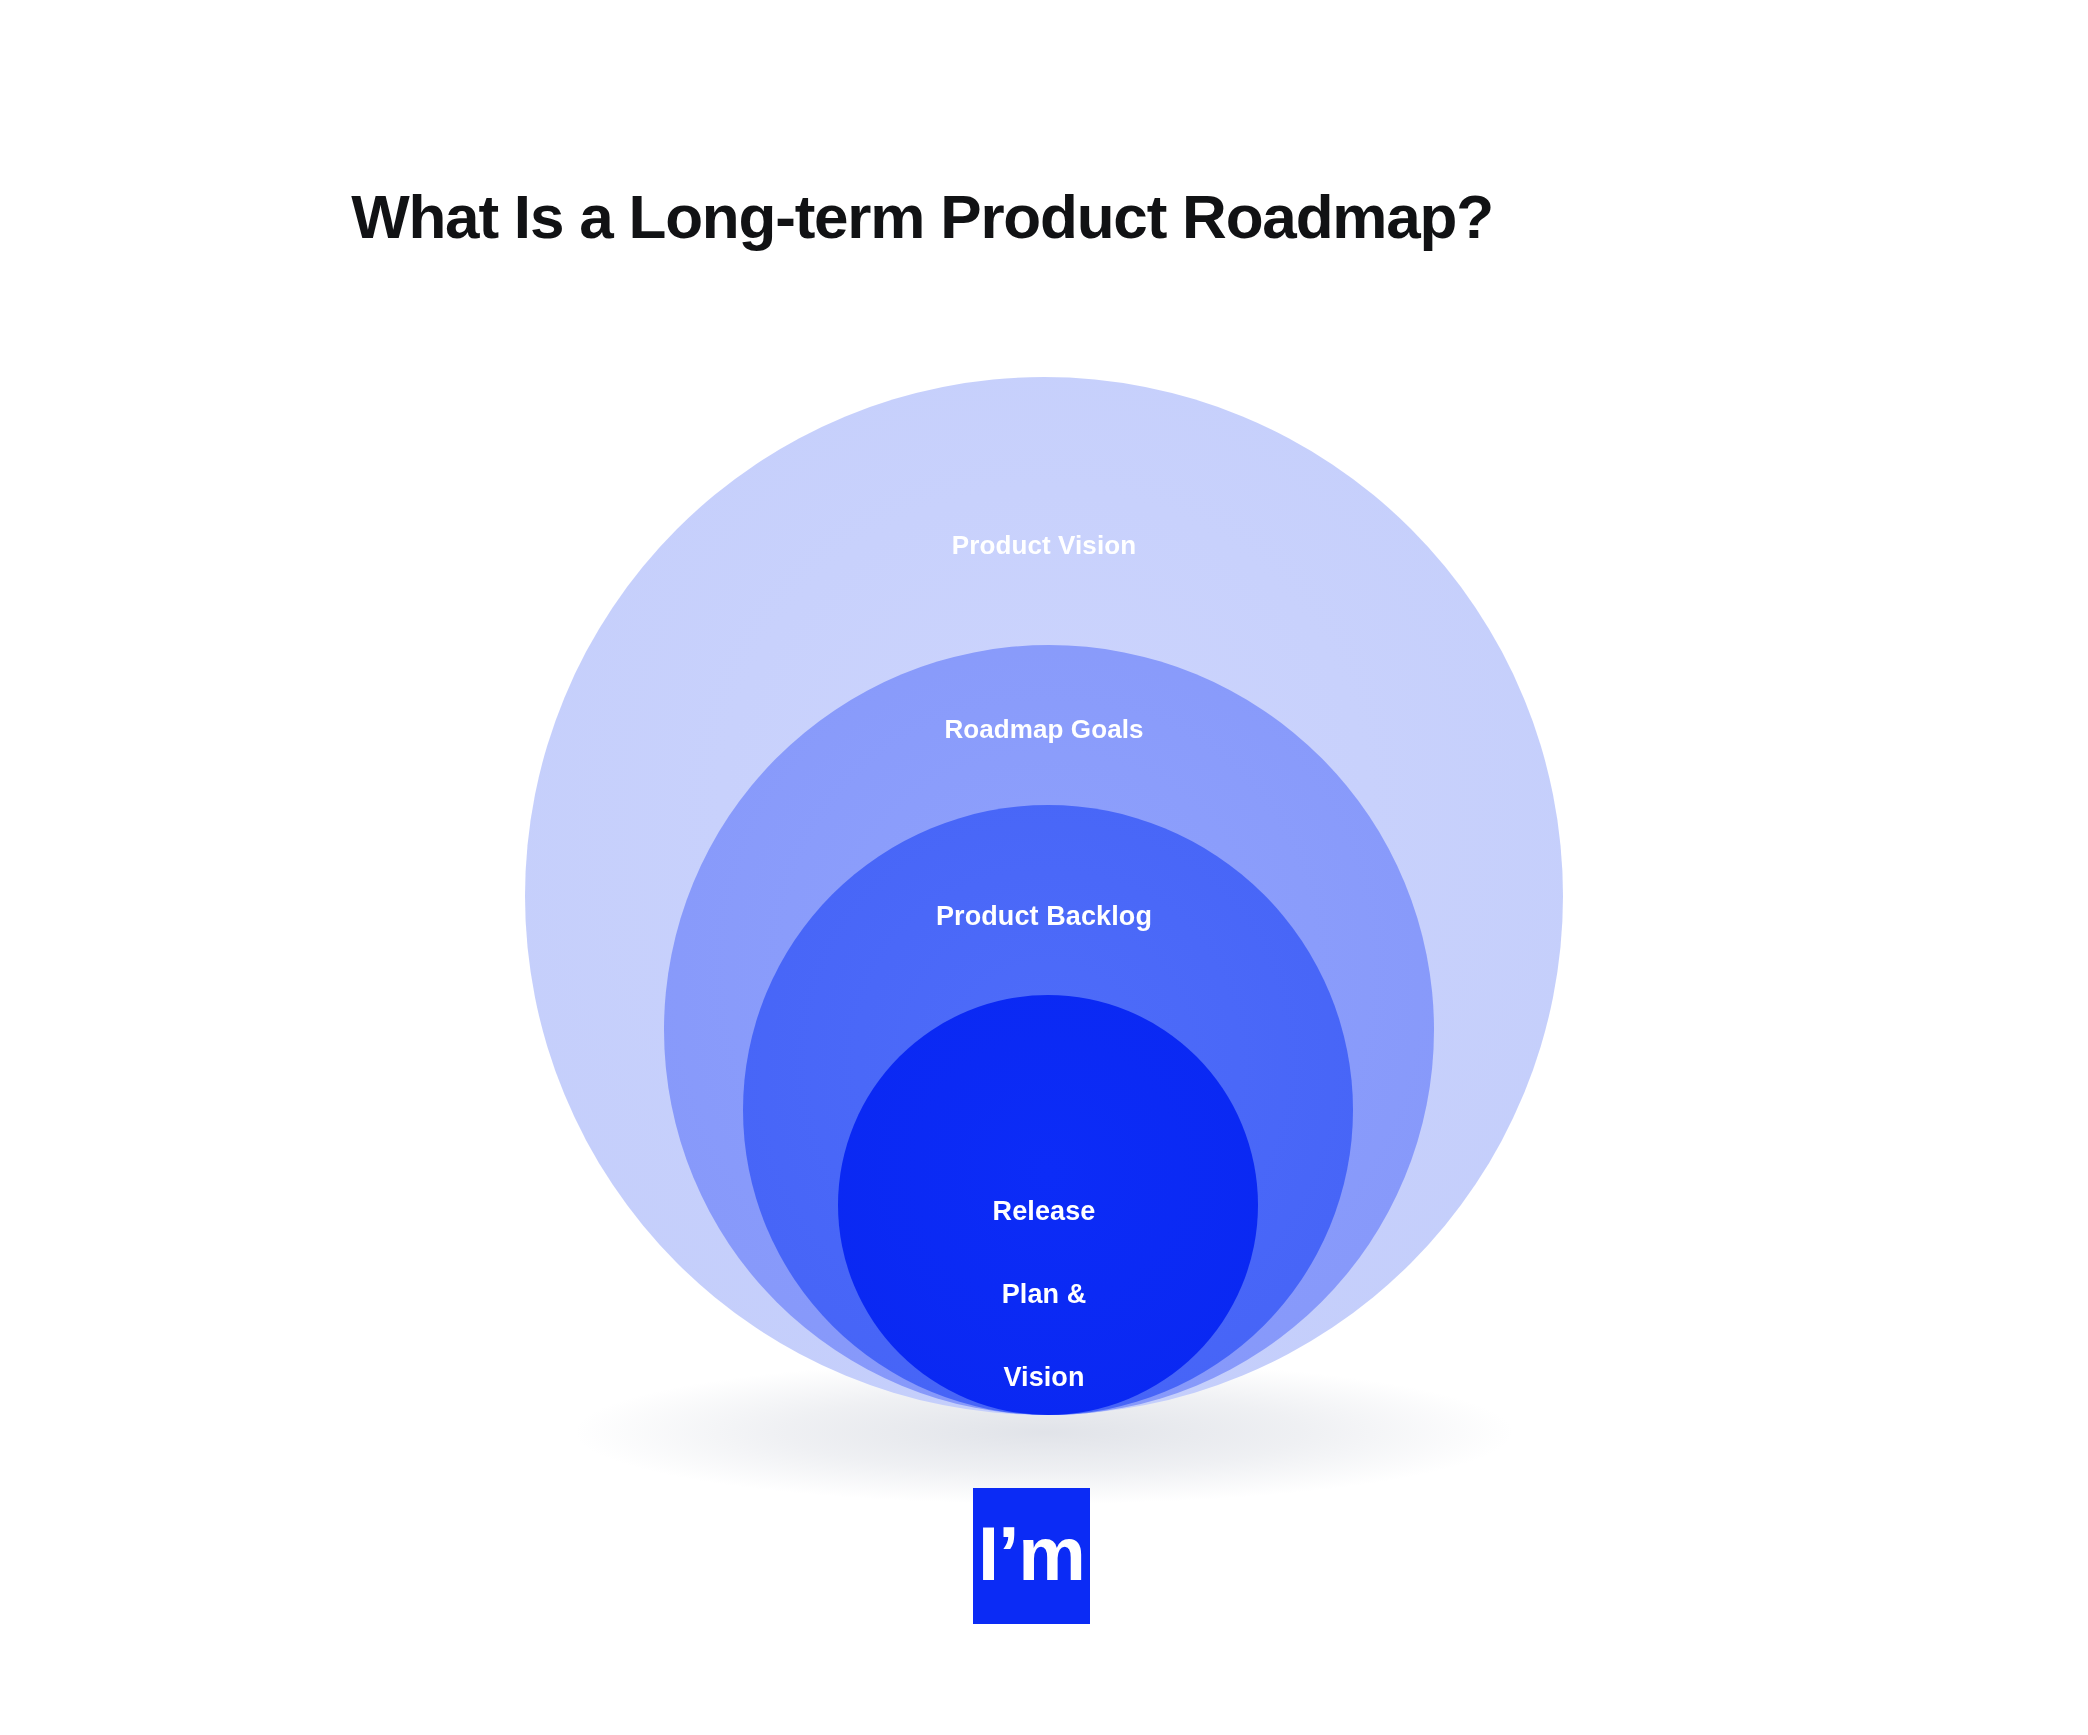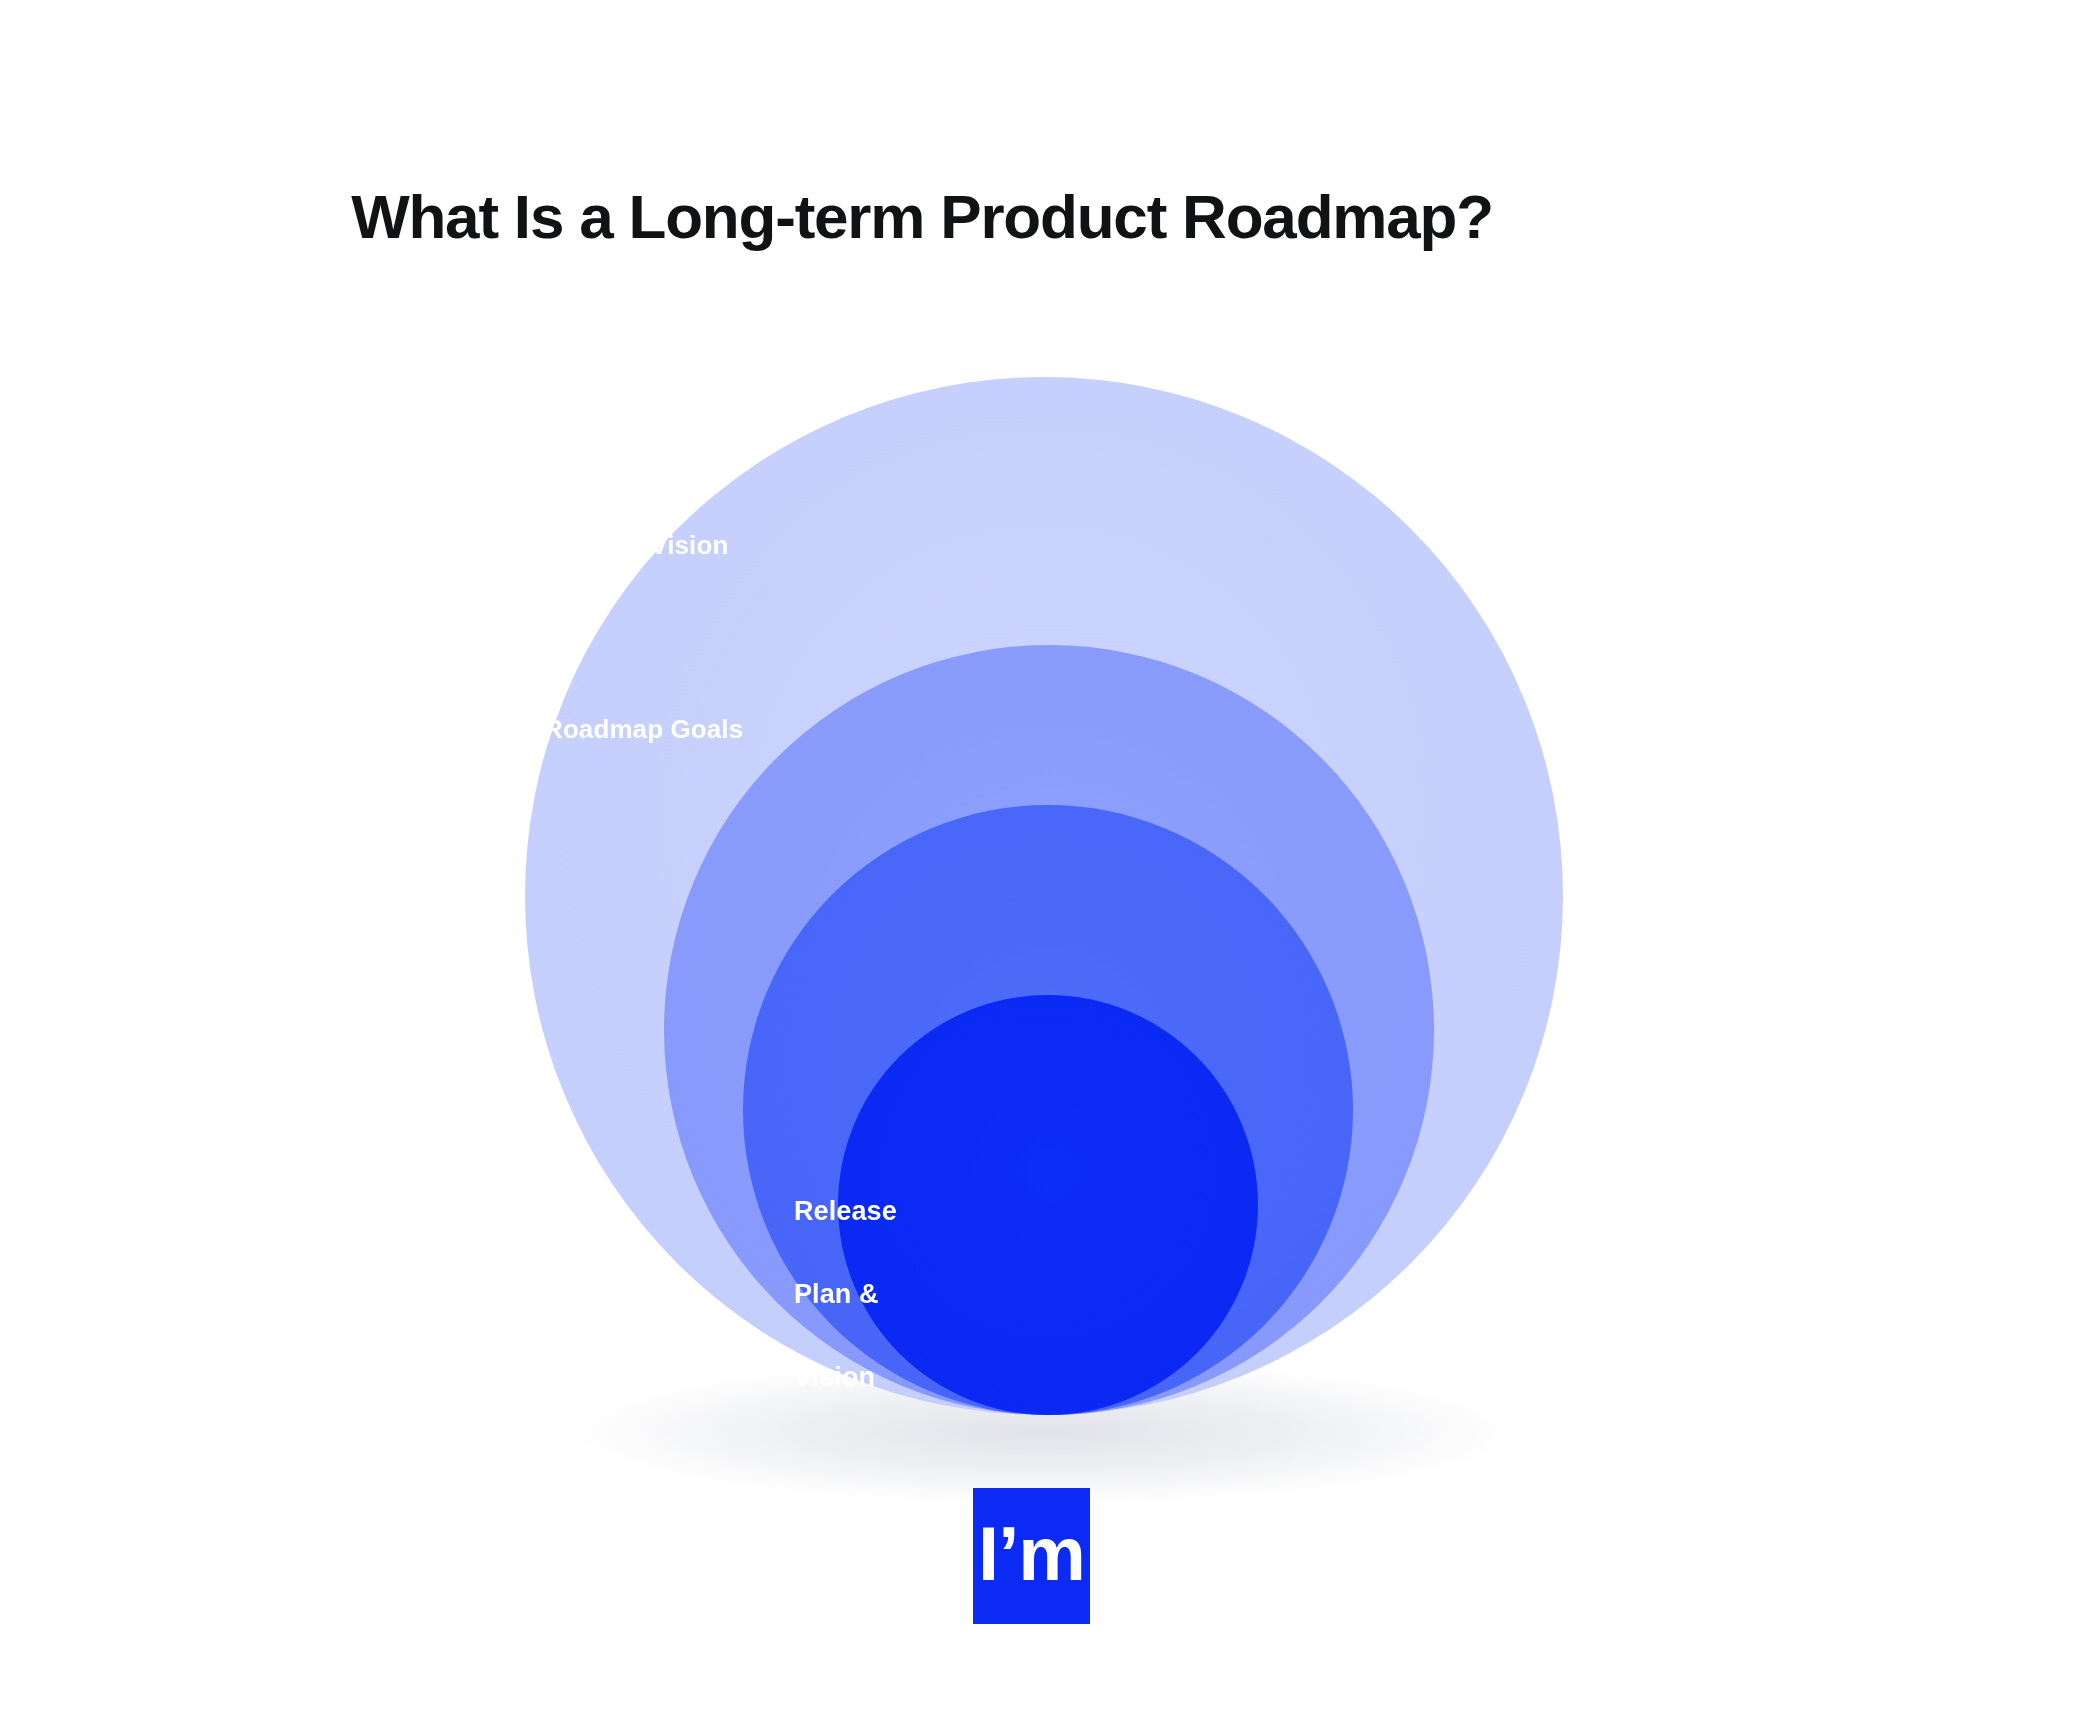--- a/index.html
+++ b/index.html
@@ -50,20 +50,21 @@
     left: 0;
     top: 0;
     width: 2088px;
     height: 1735px;
     display: block;
   }
 
   
   .ring-label {
     position: absolute;
+    text-align: center;
     color: #ffffff;
     font-weight: 700;
     letter-spacing: 0.1px;
     line-height: 1.22;
     white-space: nowrap;
     pointer-events: none;
   }
 
   .ring-label.lbl-vision {
     left: 544px;
@@ -163,20 +164,21 @@
       <circle cx="1044" cy="896" r="519" fill="url(#ringShade1)"></circle>
       <circle cx="1049" cy="1030" r="385" fill="url(#ringShade2)"></circle>
       <circle cx="1048" cy="1110" r="305" fill="url(#ringShade3)"></circle>
       <circle cx="1048" cy="1205" r="210" fill="url(#ringShade4)"></circle>
     </svg>
 
     <div class="ring-label lbl-vision">Product Vision</div>
 
     <div class="ring-label lbl-goals">Roadmap Goals</div>
 
+    <div class="ring-label lbl-backlog">Product Backlog</div>
 
     <div class="ring-label lbl-release">
       <span class="ln">Release</span>
       <span class="ln">Plan &amp;</span>
       <span class="ln">Vision</span>
     </div>
 
   </div>
 
   <div class="logo-mark">

